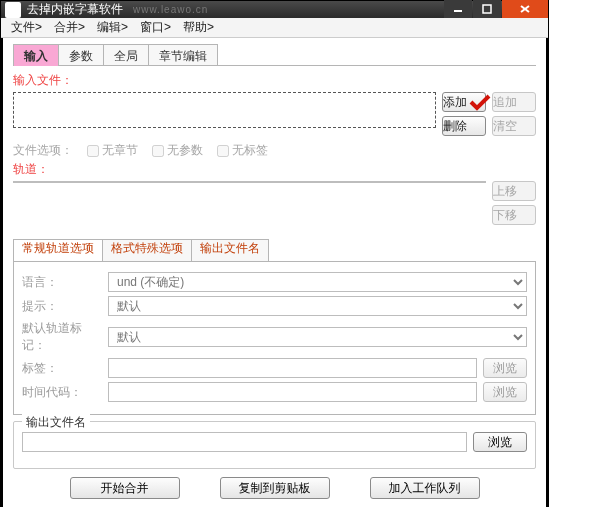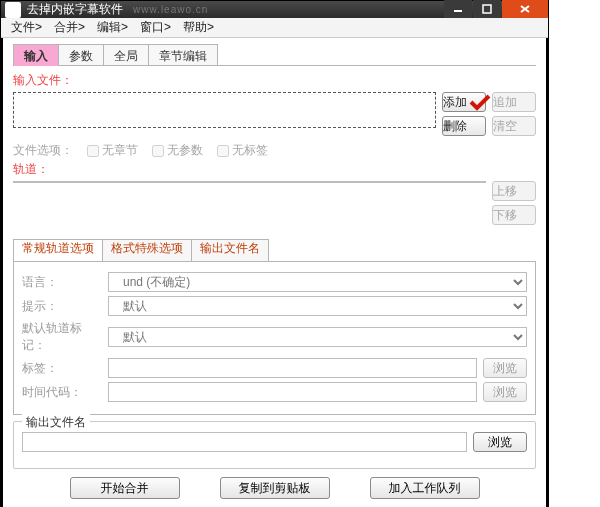--- a/index.html
+++ b/index.html
@@ -46,21 +46,21 @@
 .tracks-box { flex:0 0 76px; border:1px solid #bdbdbd; background:#fff; }
 
 
 .subtabs { display:flex; height:22px; margin-top:14px;}
 .subtabs .tab { border:1px solid #b5b5b5; border-bottom:none; background:#f7f7f7; padding:0 8px; margin-right:-1px; color:#c2410c; }
 .subtabs .tab.active { background:#fff; font-weight:normal; }
 .subpanel { border:1px solid #b5b5b5; padding:6px 8px 8px 8px; }
 
 .form-row { display:flex; align-items:center; gap:6px; margin:4px 0; }
 .form-row .lab { width:80px; color:#9b9b9b; }
-.form-row input[type=text], .form-row select { flex:1; height:20px; border:1px solid #bdbdbd; background:#fff; padding:0 10px; color:#777; font-size:12px;}
+.form-row input[type=text], .form-row select { flex:1; height:20px; border:1px solid #bdbdbd; background:#fff; padding:0 4px; color:#777; font-size:12px;}
 .form-row select { appearance:auto; }
 .mini-btn { width:44px; height:20px; border:1px solid #c0c0c0; background:linear-gradient(#fbfbfb,#ebebeb); border-radius:3px; color:#9b9b9b; display:flex; align-items:center; justify-content:center;}
 
 .out-group { margin-top:6px; border:1px solid #c9c9c9; border-radius:2px; padding:10px 8px 16px 8px; position:relative;}
 .out-group .legend { position:absolute; top:-8px; left:8px; background:#fff; padding:0 4px; color:#333; }
 .out-row { display:flex; gap:6px; }
 .out-row input { flex:1; height:20px; border:1px solid #bdbdbd; }
 .out-row .browse { width:54px; height:20px; border:1px solid #8a8a8a; background:linear-gradient(#fdfdfd,#e7e7e7); border-radius:3px; display:flex; align-items:center; justify-content:center;}
 
 .bottom-btns { display:flex; justify-content:center; gap:40px; margin-top:8px; }

